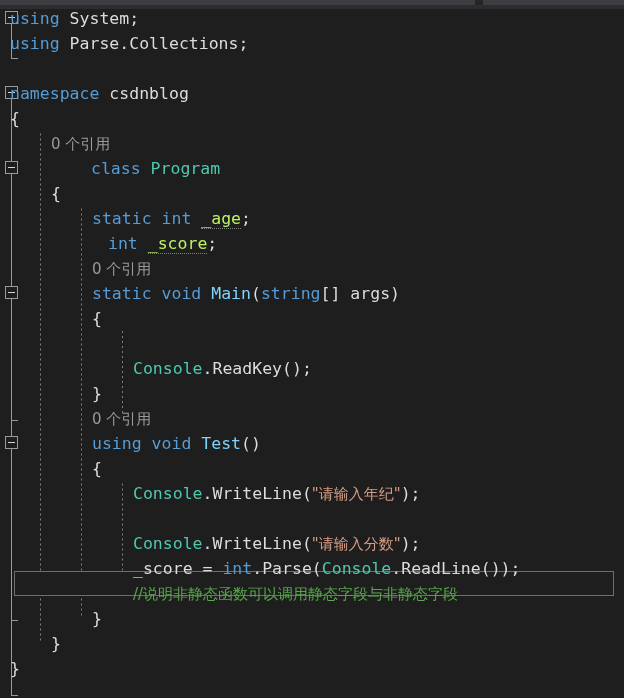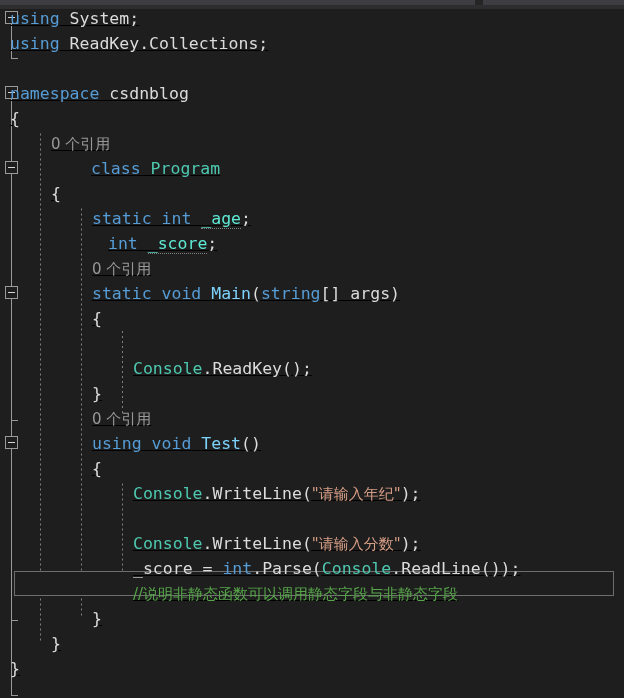--- a/index.html
+++ b/index.html
@@ -78,21 +78,20 @@
   #text-layer {
     position: absolute; top: 0; left: 0;
     width: 624px; height: 689px;
   }
   .line {
     position: absolute; left: 0;
     height: 25px; line-height: 25px;
     white-space: pre;
     font-size: 16.5px;
     letter-spacing: 0px;
-    text-decoration: underline;
   }
   
   #current-line-box {
     position: absolute;
     left: 14px; top: 562px;
     width: 600px; height: 25px;
     box-sizing: border-box;
     border: 1px solid #6e6e6e;
     background: #1e1e1e;
   }
@@ -101,21 +100,21 @@
   .kw     { color: #569cd6; }  
   .plain  { color: #dcdcdc; }  
   .type   { color: #4ec9b0; }  
   .method { color: #7dd3fc; }  
   .str    { color: #d69d85; }  
   .cmt    { color: #57a64a; }  
   .lens   { color: #9a9a9a; font-size: 15px; text-align: center; }  
   .brace  { color: #dcdcdc; }
   
   .unused {
-    color: #5eead4;
+    color: #bef264;
     border-bottom: 1px dotted #808080;
   }
   .cjk { font-family: "DejaVu Sans", "Liberation Sans", sans-serif; font-size: 15px; }
 </style>
 </head>
 <body>
 
 <div id="top-strip">
   <div class="track a"></div>
   <div class="track b"></div>
@@ -145,21 +144,21 @@
       <div class="indent-guide" style="left: 40px; top: 122px; height: 510px;"></div>
       <div class="indent-guide" style="left: 81px; top: 197px; height: 410px;"></div>
       <div class="indent-guide" style="left: 122px; top: 322px; height: 85px;"></div>
       <div class="indent-guide" style="left: 122px; top: 472px; height: 110px;"></div>
     </div>
 
   <div id="current-line-box"></div>
 
   <div id="text-layer">
       <div class="line" style="top: -3px; left: 10px;"><span class="kw">using</span><span class="plain"> System;</span></div>
-      <div class="line" style="top: 22px; left: 10px;"><span class="kw">using</span><span class="plain"> ReadKey.Collections;</span></div>
+      <div class="line" style="top: 22px; left: 10px;"><span class="kw">using</span><span class="plain"> Parse.Collections;</span></div>
       <div class="line" style="top: 47px; left: 10px;"></div>
       <div class="line" style="top: 72px; left: 10px;"><span class="kw">namespace</span><span class="plain"> csdnblog</span></div>
       <div class="line" style="top: 97px; left: 10px;"><span class="brace">{</span></div>
       <div class="line" style="top: 122px; left: 51px;"><span class="lens cjk">0 个引用</span></div>
       <div class="line" style="top: 147px; left: 51px; margin-left: 40px;"><span class="kw">class</span><span class="plain"> </span><span class="type">Program</span></div>
       <div class="line" style="top: 172px; left: 51px;"><span class="brace">{</span></div>
       <div class="line" style="top: 197px; left: 92px;"><span class="kw">static</span><span class="plain"> </span><span class="kw">int</span><span class="plain"> </span><span class="unused">_age</span><span class="plain">;</span></div>
       <div class="line" style="top: 222px; left: 108px;"><span class="kw">int</span><span class="plain"> </span><span class="unused">_score</span><span class="plain">;</span></div>
       <div class="line" style="top: 247px; left: 92px;"><span class="lens cjk">0 个引用</span></div>
       <div class="line" style="top: 272px; left: 92px;"><span class="kw">static</span><span class="plain"> </span><span class="kw">void</span><span class="plain"> </span><span class="method">Main</span><span class="plain">(</span><span class="kw">string</span><span class="plain">[] args)</span></div>

